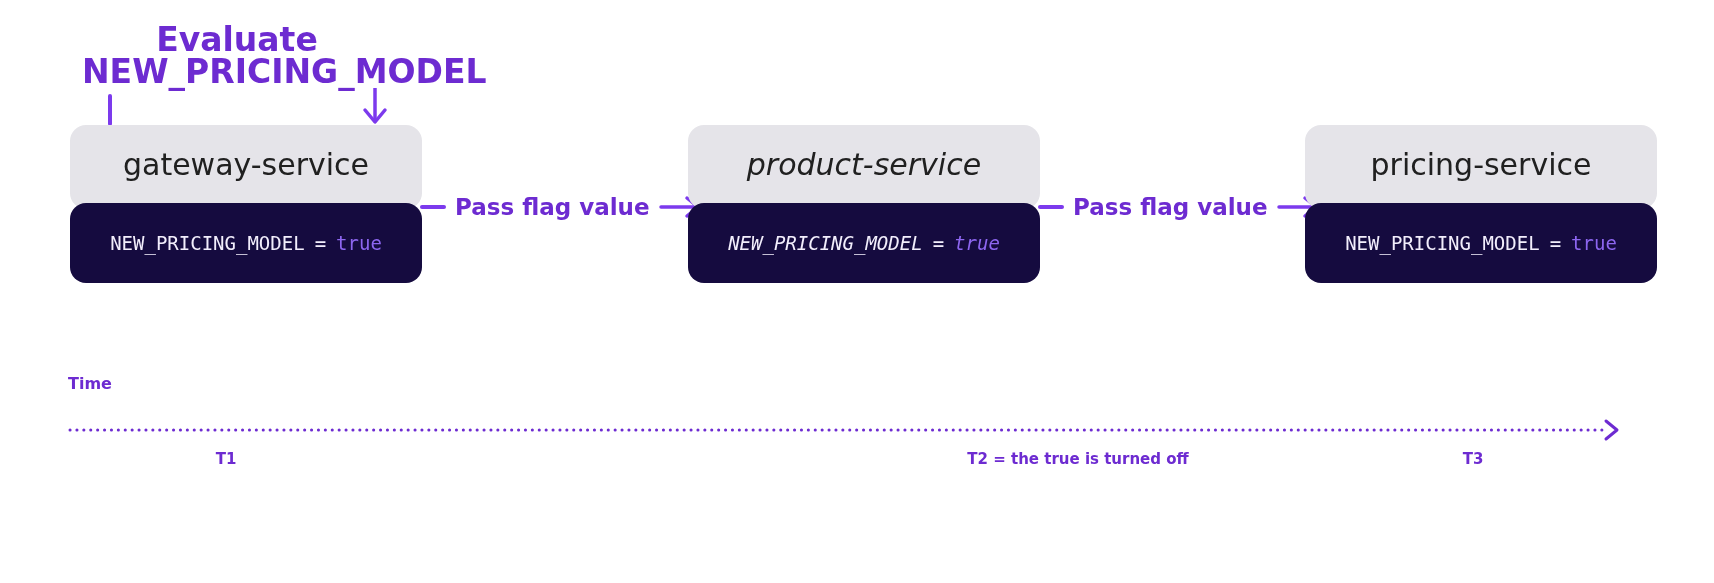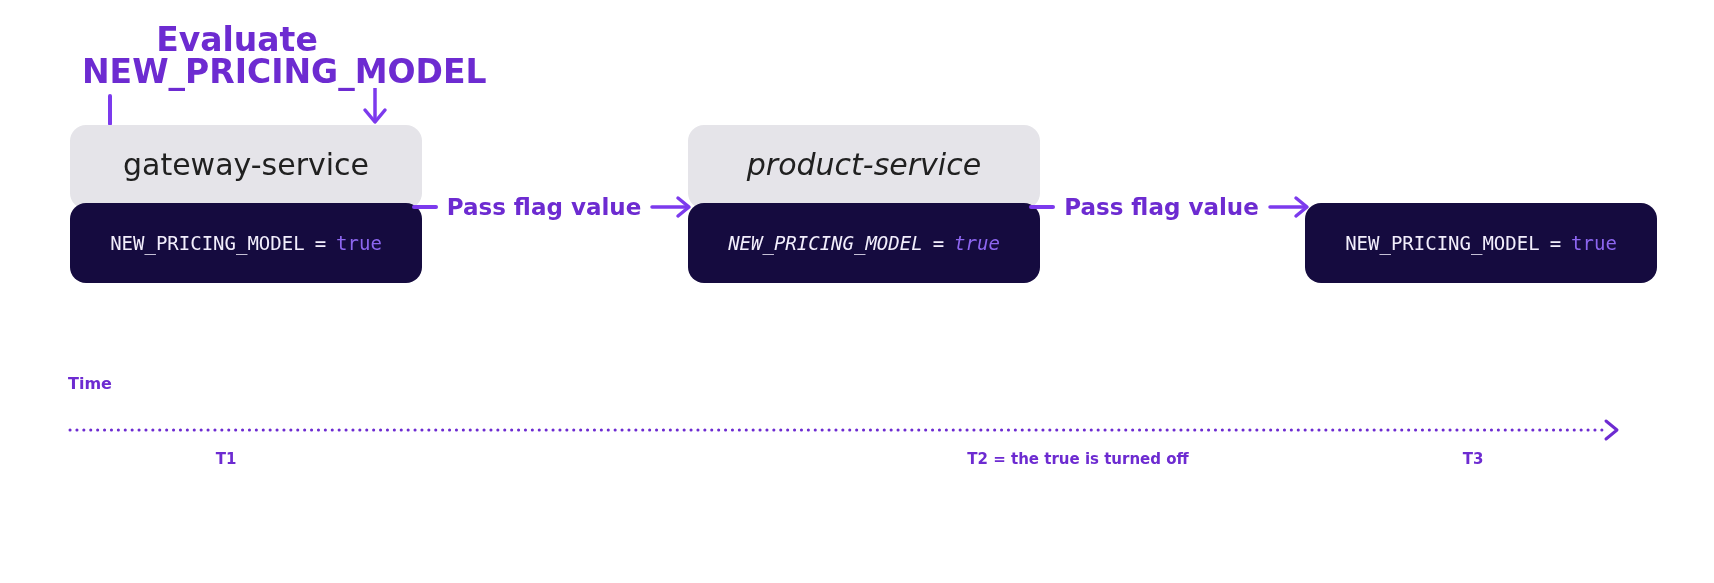--- a/index.html
+++ b/index.html
@@ -38,21 +38,21 @@
     display:flex; align-items:center; justify-content:center;
     font-family:"DejaVu Sans Mono","Liberation Mono",monospace;
     font-size:19px; color:var(--code-text,#f2eefc); white-space:nowrap;
   }
   .flag-op { margin:0 10px; }
   .flag-value { color:var(--code-value-purple,#8d66f0); }
 
   
   .connector {
     position:absolute; top:189px; height:36px;
-    display:flex; align-items:center; justify-content:center; gap:9px;
+    display:flex; align-items:center; justify-content:space-between; gap:9px;
     color:var(--accent-purple,#6d2bd1); font-weight:bold; font-size:23px; white-space:nowrap;
   }
   .conn-1 { left:420px; width:268px; }
   .conn-2 { left:1038px; width:267px; }
   .connector .dash {
     width:26px; height:4px; flex:0 0 auto;
     background:var(--arrow-purple,#7c3aed); border-radius:2px;
   }
   .connector svg { color:var(--arrow-purple,#7c3aed); flex:0 0 auto; }
 
@@ -119,20 +119,23 @@
   <div class="connector conn-2">
     <span class="dash"></span>
     <span>Pass flag value</span>
     <svg width="46" height="26" viewBox="0 0 46 26">
       <line x1="2" y1="13" x2="36" y2="13" stroke="currentColor" stroke-width="3.5" stroke-linecap="round"></line>
       <path d="M28 4 L39 13 L28 22" fill="none" stroke="currentColor" stroke-width="3.5" stroke-linecap="round" stroke-linejoin="round"></path>
     </svg>
   </div>
 
   <div class="card card-3">
+    <div class="card-header">
+      <span>pricing-service</span>
+    </div>
     <div class="card-body">
       <span class="flag-name">NEW_PRICING_MODEL</span>
       <span class="flag-op">=</span>
       <span class="flag-value">true</span>
     </div>
   </div>
 
   <div class="time-label">Time</div>
   <svg class="timeline-svg" width="1575" height="26" viewBox="0 0 1575 26">
     <line x1="6" y1="13" x2="1538" y2="13" stroke="currentColor" stroke-width="3" stroke-linecap="round" stroke-dasharray="0.1 6.8"></line>

